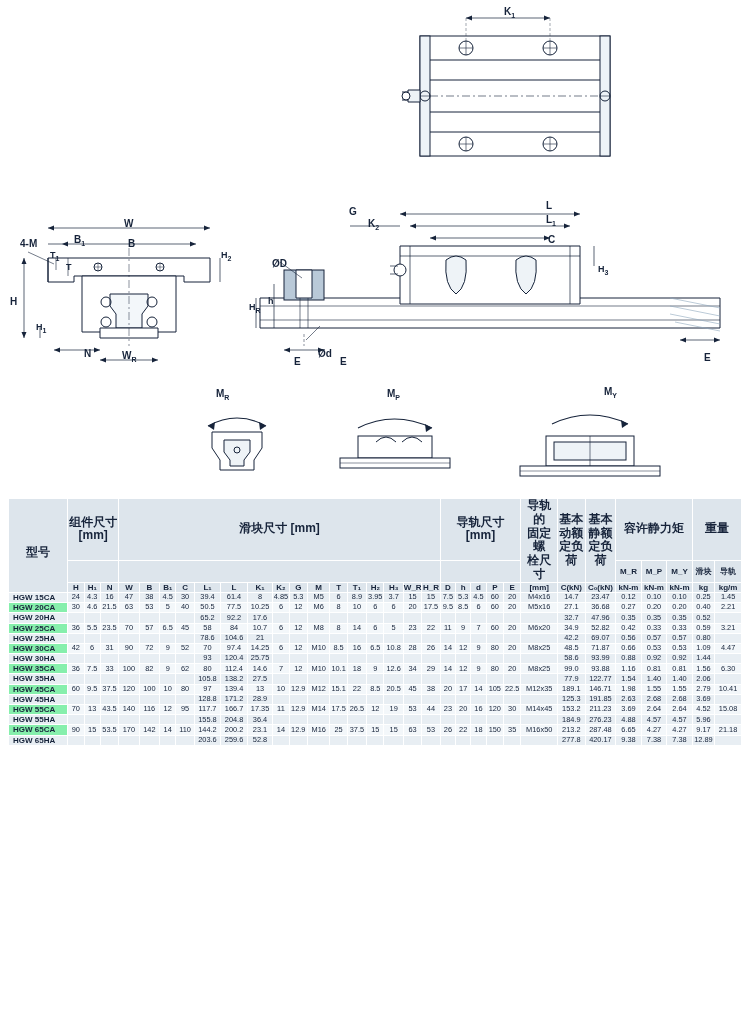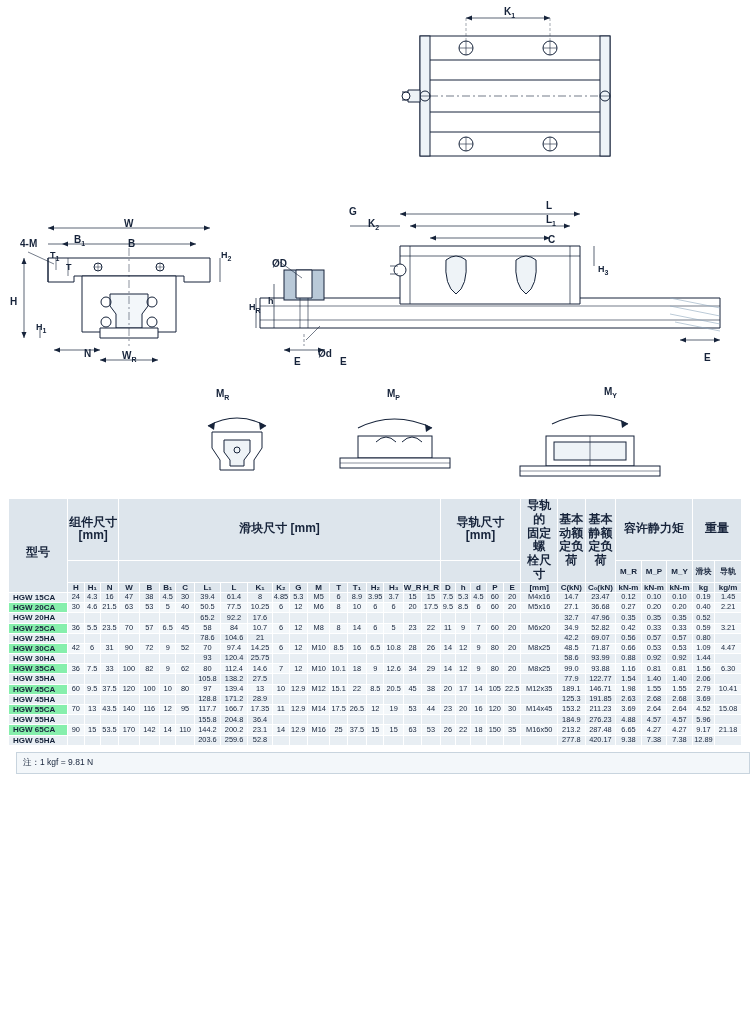--- a/index.html
+++ b/index.html
@@ -432,21 +432,21 @@
               <td>5.3</td>
               <td>4.5</td>
               <td>60</td>
               <td>20</td>
               <td>M4x16</td>
               <td>14.7</td>
               <td>23.47</td>
               <td>0.12</td>
               <td>0.10</td>
               <td>0.10</td>
-              <td>0.19</td>
+              <td>0.25</td>
               <td>1.45</td>
             </tr>
             <tr class="alt">
               <td class="model">HGW 20CA</td>
               <td>30</td>
               <td>4.6</td>
               <td>21.5</td>
               <td>63</td>
               <td>53</td>
               <td>5</td>
@@ -929,15 +929,14 @@
               <td>9.38</td>
               <td>7.38</td>
               <td>7.38</td>
               <td>12.89</td>
               <td></td>
             </tr>
           </tbody>
         </table>
       </div>
 
-    <div class="note">注：1 kgf = 9.81 N</div>
   </div>
 </div>
 
 </body></html>

